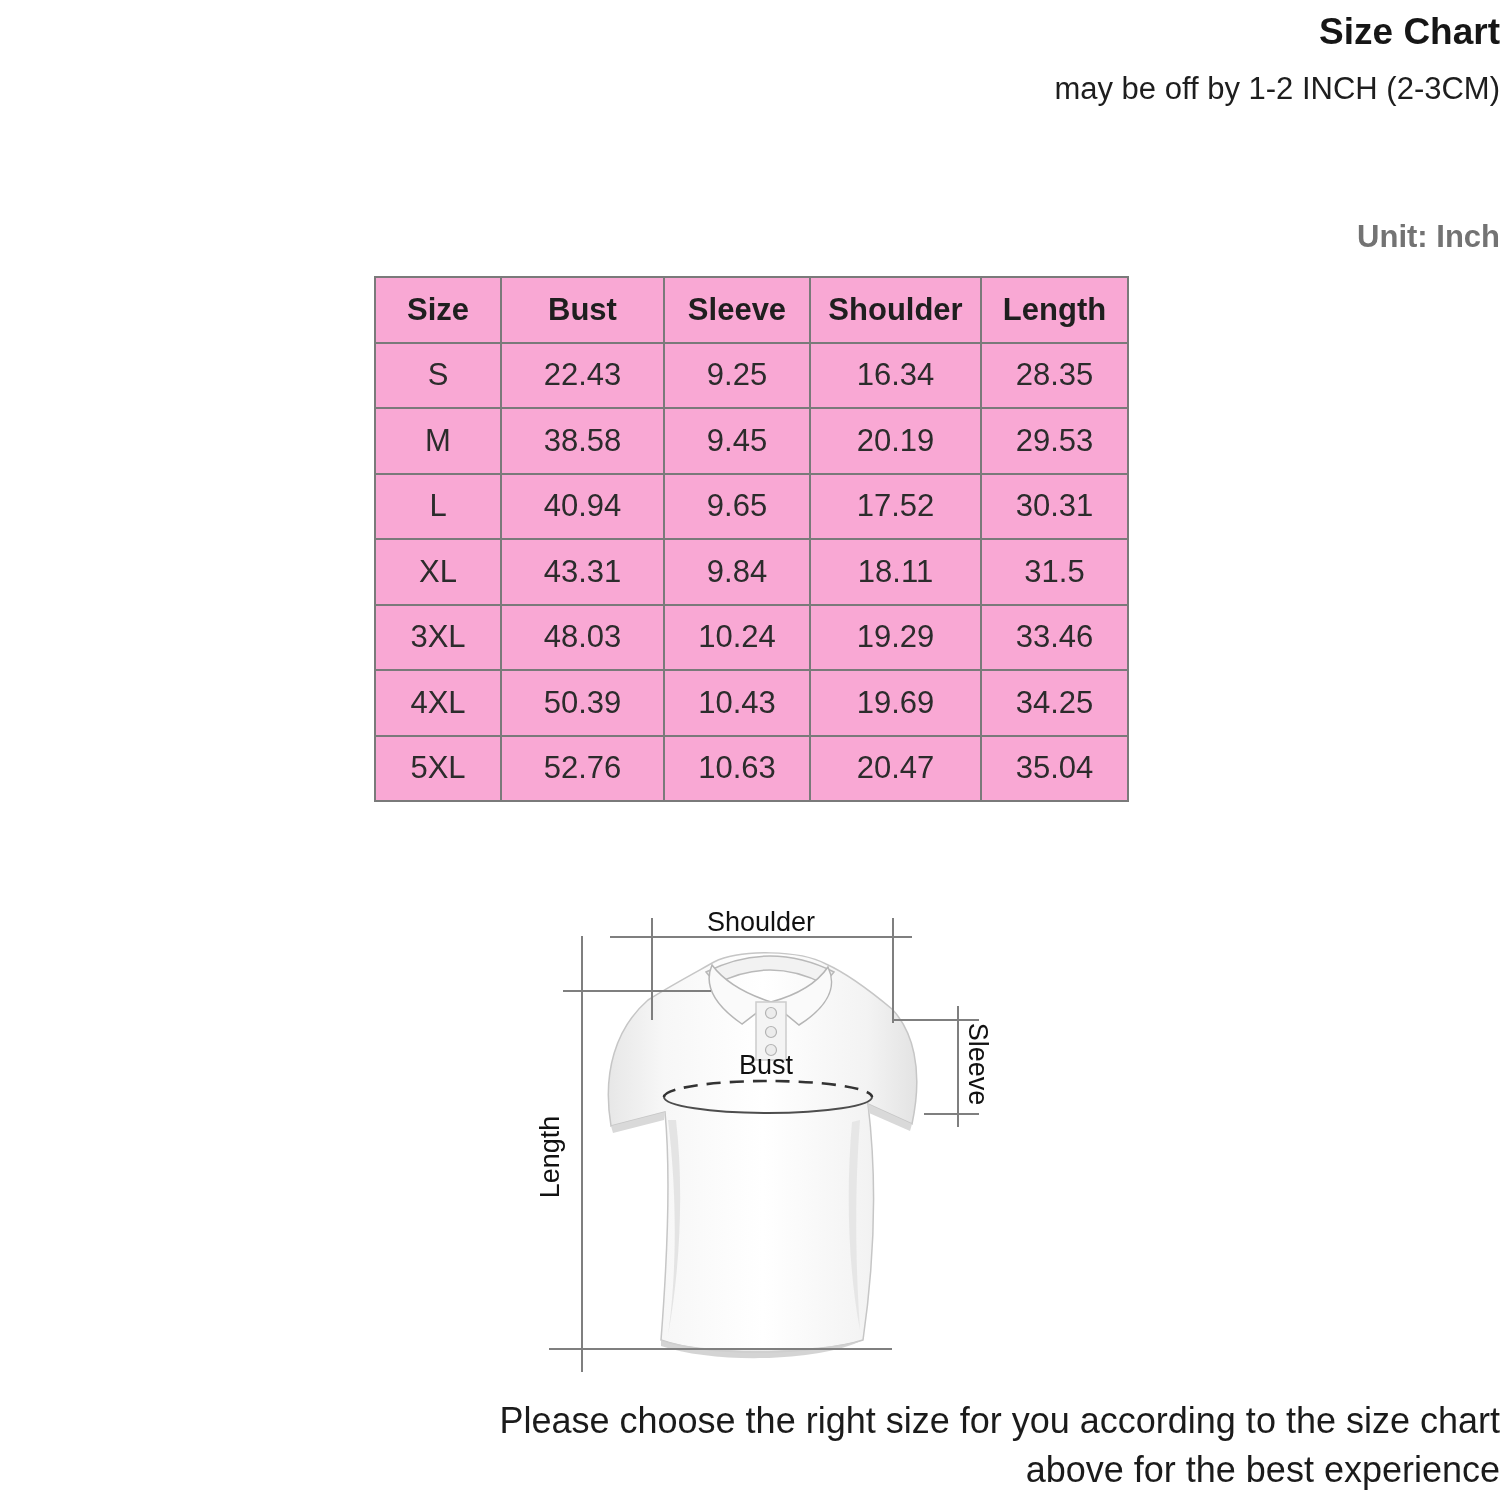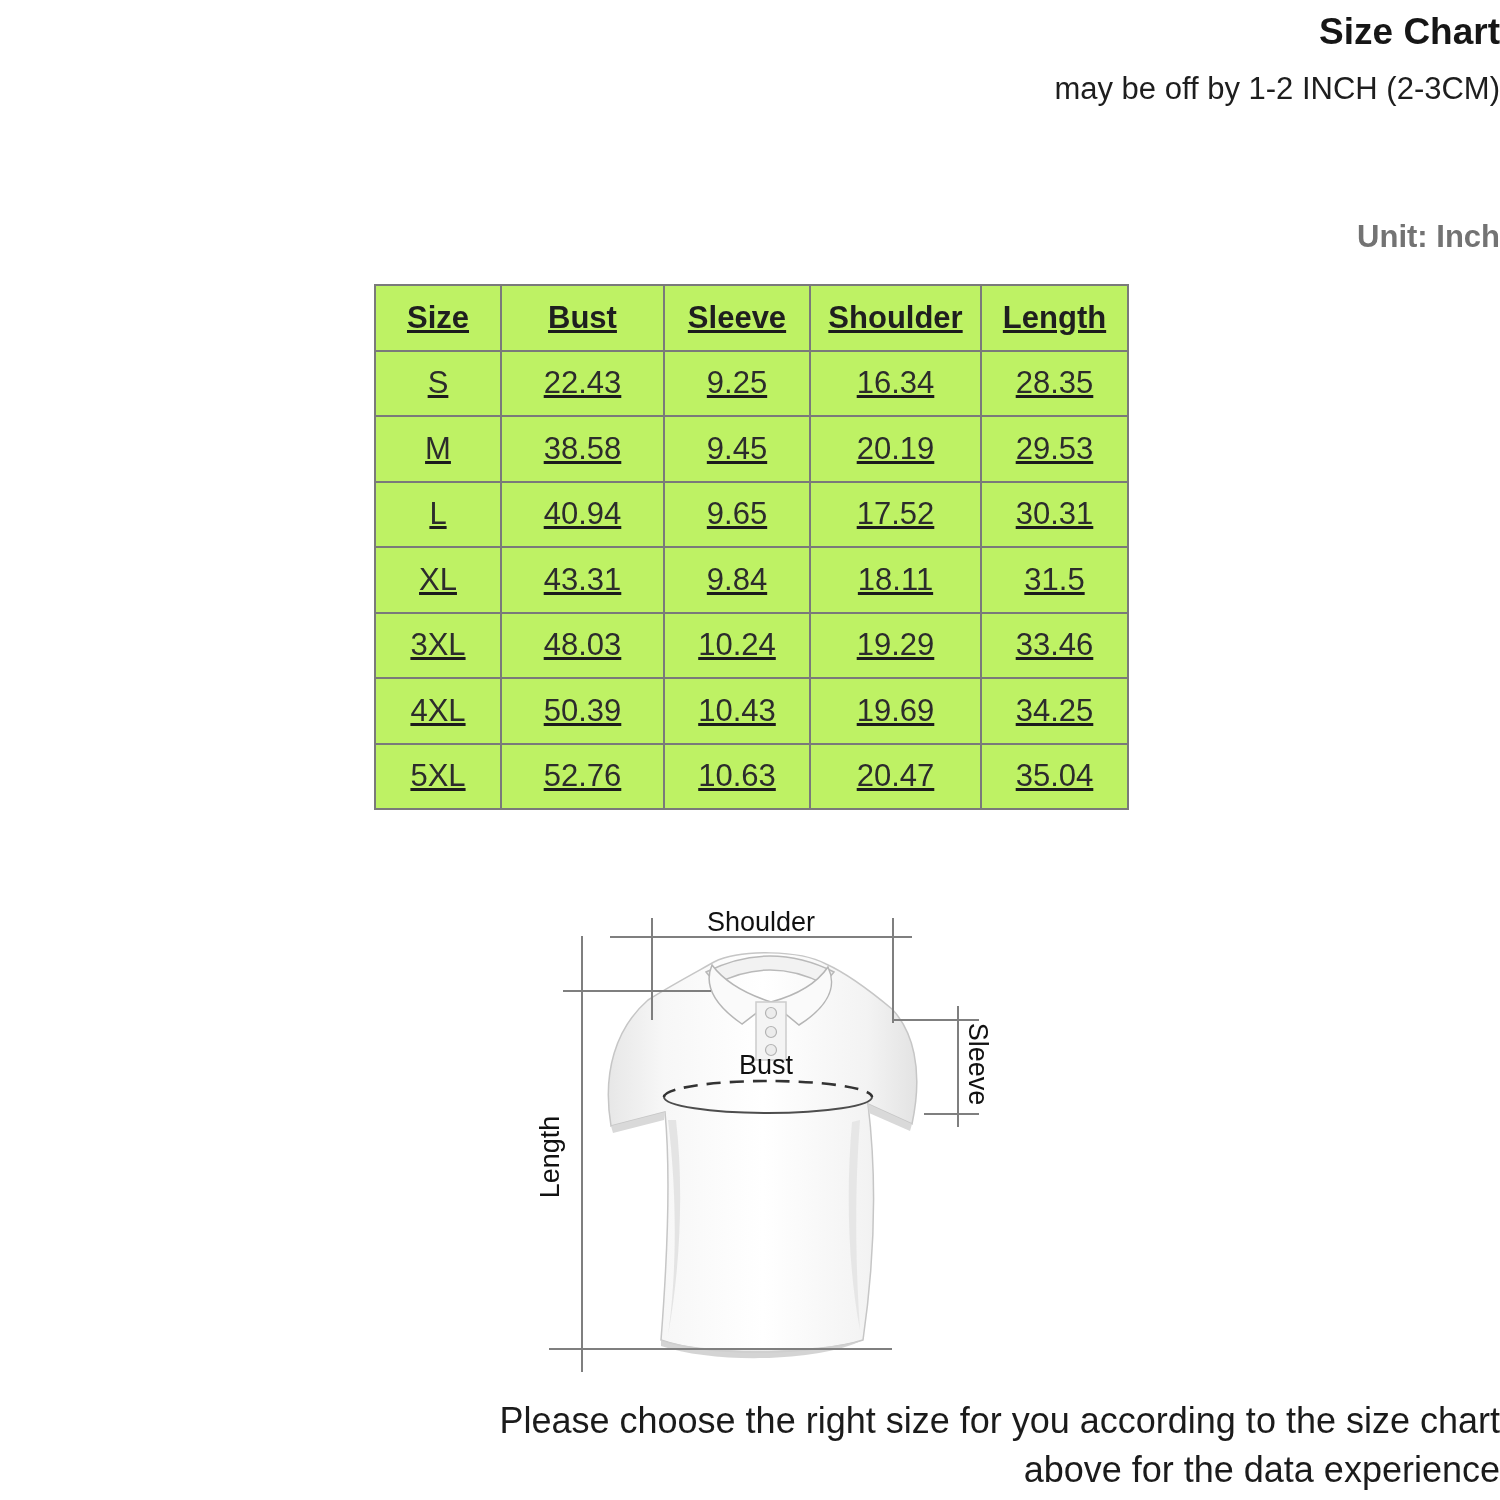--- a/index.html
+++ b/index.html
@@ -24,24 +24,23 @@
     top: 66px;
     font-size: 31px; font-weight: 400; line-height: 45px;
     color: #1e1e1e;
   }
   .unit-label {
     top: 214px;
     font-size: 31px; font-weight: 700; line-height: 46px;
     color: #737373;
   }
   table.size-table {
-    position: absolute; left: 374px; top: 284px;
+    position: absolute; left: 374px; top: 276px;
     border-collapse: collapse; table-layout: fixed;
-    background: #bef264;
-    text-decoration: underline;
+    background: #f9a8d4;
   }
   table.size-table th, table.size-table td {
     border: 2px solid #7a7a7a;
     text-align: center; vertical-align: middle;
     height: 65.5px; padding: 0;
     font-size: 31px;
   }
   table.size-table th { font-weight: 700; color: #1f1f1f; }
   table.size-table td { font-weight: 400; color: #2c2c2c; }
   .diagram-svg { position: absolute; left: 520px; top: 893px; }
@@ -202,14 +201,14 @@
   <g>
     <text class="dim-label" x="761" y="931" text-anchor="middle">Shoulder</text>
     <text class="dim-label" x="766" y="1074" text-anchor="middle">Bust</text>
     <text class="dim-label" x="969" y="1064" text-anchor="middle" transform="rotate(90 969 1064)">Sleeve</text>
     <text class="dim-label" x="559" y="1157" text-anchor="middle" transform="rotate(-90 559 1157)">Length</text>
   </g>
 </svg>
 
 <div class="center-text footer-note">
   <div>Please choose the right size for you according to the size chart</div>
-  <div>above for the data experience</div>
+  <div>above for the best experience</div>
 </div>
 
 </body></html>

